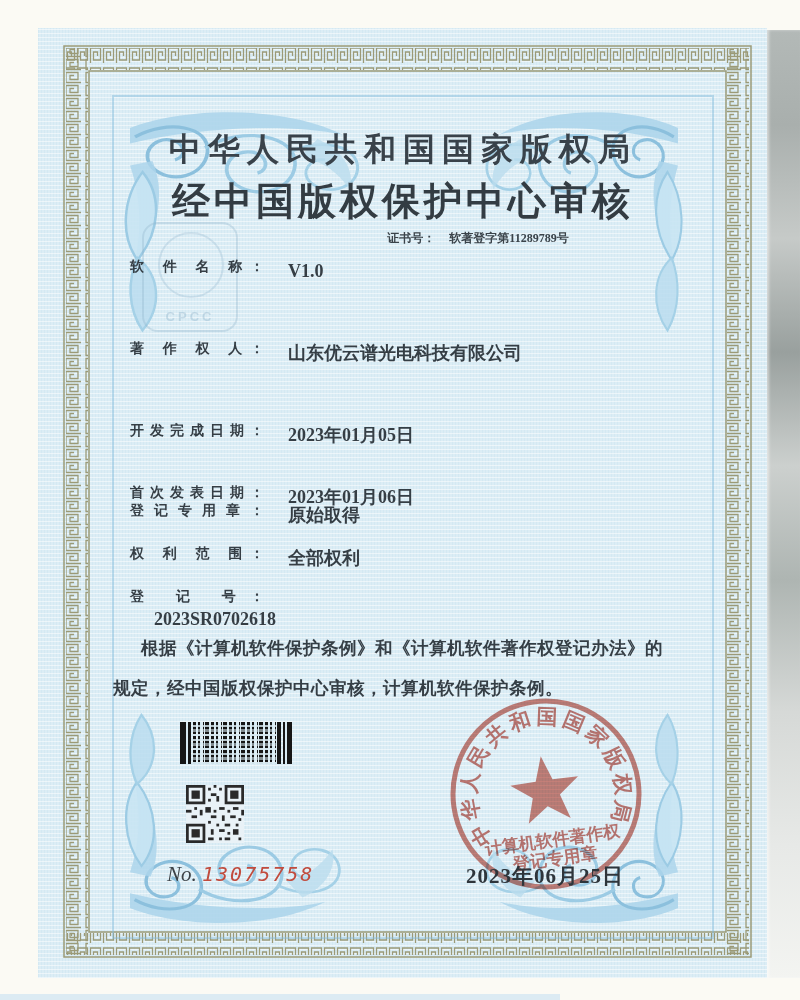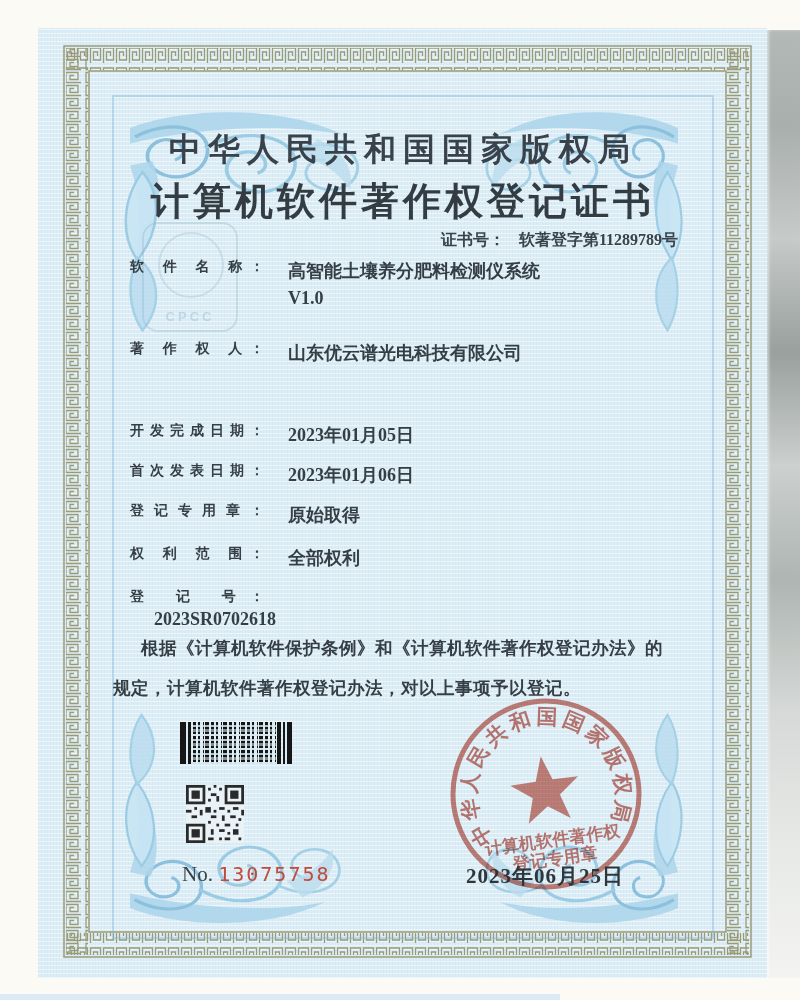--- a/index.html
+++ b/index.html
@@ -46,22 +46,22 @@
   }
   .issuer-title{
     position:absolute;left:40px;top:100px;width:650px;margin:0;text-align:center;
     font-size:32px;font-weight:bold;color:#39424a;letter-spacing:7px;
   }
   .doc-title{
     position:absolute;left:40px;top:148px;width:650px;margin:0;text-align:center;
     font-size:38px;font-weight:bold;color:#333c43;letter-spacing:4px;
   }
   .certno{
-    position:absolute;left:240px;top:202px;width:400px;text-align:right;
-    font-size:16px;color:#3a434a;font-weight:bold;
+    position:absolute;left:240px;top:202px;width:400px;text-align:center;
+    font-size:12px;color:#3a434a;font-weight:bold;
   }
   .certno .lab{margin-right:14px;}
   .field-row{position:absolute;left:92px;width:560px;display:flex;align-items:flex-start;}
   .field-label{
     width:134px;flex:none;font-size:14px;font-weight:bold;color:#353e45;
     text-align:justify;text-align-last:justify;
   }
   .field-value{margin-left:24px;font-size:18px;font-weight:bold;color:#353e45;line-height:27px;}
   .statement{
     position:absolute;left:75px;width:545px;font-size:17.5px;font-weight:bold;
@@ -81,21 +81,21 @@
     background:repeating-linear-gradient(0deg,
       rgba(218,236,244,.95) 0 2px,rgba(218,236,244,0) 2px 4px,
       rgba(218,236,244,.55) 4px 7px,rgba(218,236,244,0) 7px 9px,
       rgba(218,236,244,.8) 9px 11px,rgba(218,236,244,0) 11px 14px);
   }
   .bc-edge{position:absolute;top:0;bottom:0;background:#161616;}
   .bc-edge.l{left:0;width:6px;border-right:2px solid #d8eaf3;}
   .bc-edge.r{right:0;width:5px;border-left:2px solid #d8eaf3;}
   .qr{position:absolute;left:148px;top:757px;width:58px;height:58px;}
   .serial{
-    position:absolute;left:144px;top:834px;font-size:21px;color:#3c4247;
+    position:absolute;left:129px;top:834px;font-size:21px;color:#3c4247;font-style:italic;
   }
   .serial .num{
     font-family:"DejaVu Sans Mono",monospace;color:#c14b3d;letter-spacing:2px;font-size:20px;
   }
   .seal{position:absolute;left:408px;top:666px;width:200px;height:200px;mix-blend-mode:multiply;opacity:.92;}
   .issue-date{
     position:absolute;left:428px;top:834px;font-size:21px;font-weight:bold;color:#2e353b;letter-spacing:1px;
   }
 </style>
 </head>
@@ -143,60 +143,59 @@
     <use href="#flo" transform="translate(92,880) scale(1.15,-1.05)"></use>
     <use href="#flo" transform="translate(640,880) scale(-1.05,-1.05)"></use>
   </svg>
 
   <div class="watermark">
     <div class="wm-circle"></div>
     <div class="wm-text">CPCC</div>
   </div>
 
   <h1 class="issuer-title">中华人民共和国国家版权局</h1>
-  <h2 class="doc-title">计算机软件著作权登记证书</h2>
+  <h2 class="doc-title">经中国版权保护中心审核</h2>
 
   <div class="certno">
     <span class="lab">证书号：</span><span>软著登字第11289789号</span>
   </div>
 
   <div class="field-row" style="top:230px;">
     <div class="field-label">软 件 名 称：</div>
     <div class="field-value">
-      <div>高智能土壤养分肥料检测仪系统</div>
       <div>V1.0</div>
     </div>
   </div>
   <div class="field-row" style="top:312px;">
     <div class="field-label">著 作 权 人：</div>
     <div class="field-value">山东优云谱光电科技有限公司</div>
   </div>
   <div class="field-row" style="top:394px;">
     <div class="field-label">开发完成日期：</div>
     <div class="field-value">2023年01月05日</div>
   </div>
-  <div class="field-row" style="top:434px;">
+  <div class="field-row" style="top:456px;">
     <div class="field-label">首次发表日期：</div>
     <div class="field-value">2023年01月06日</div>
   </div>
   <div class="field-row" style="top:474px;">
     <div class="field-label">登记专用章：</div>
     <div class="field-value">原始取得</div>
   </div>
   <div class="field-row" style="top:517px;">
     <div class="field-label">权 利 范 围：</div>
     <div class="field-value">全部权利</div>
   </div>
   <div class="field-row" style="top:560px;flex-direction:column;">
     <div class="field-label">登 记 号：</div>
     <div class="field-value">2023SR0702618</div>
   </div>
 
   <div class="statement l1">根据《计算机软件保护条例》和《计算机软件著作权登记办法》的</div>
-  <div class="statement l2">规定，计算机软件著作权登记办法，对以上事项予以登记。</div>
+  <div class="statement l2">规定，经中国版权保护中心审核，计算机软件保护条例。</div>
 
   <div class="barcode">
     <div class="bc-edge l"></div>
     <div class="bc-noise"></div>
     <div class="bc-edge r"></div>
   </div>
 
   <svg class="qr" viewBox="0 0 21 21">
     <rect x="0" y="0" width="21" height="21" fill="#e9f2f7"></rect>
     <g fill="#2a2a2a">

